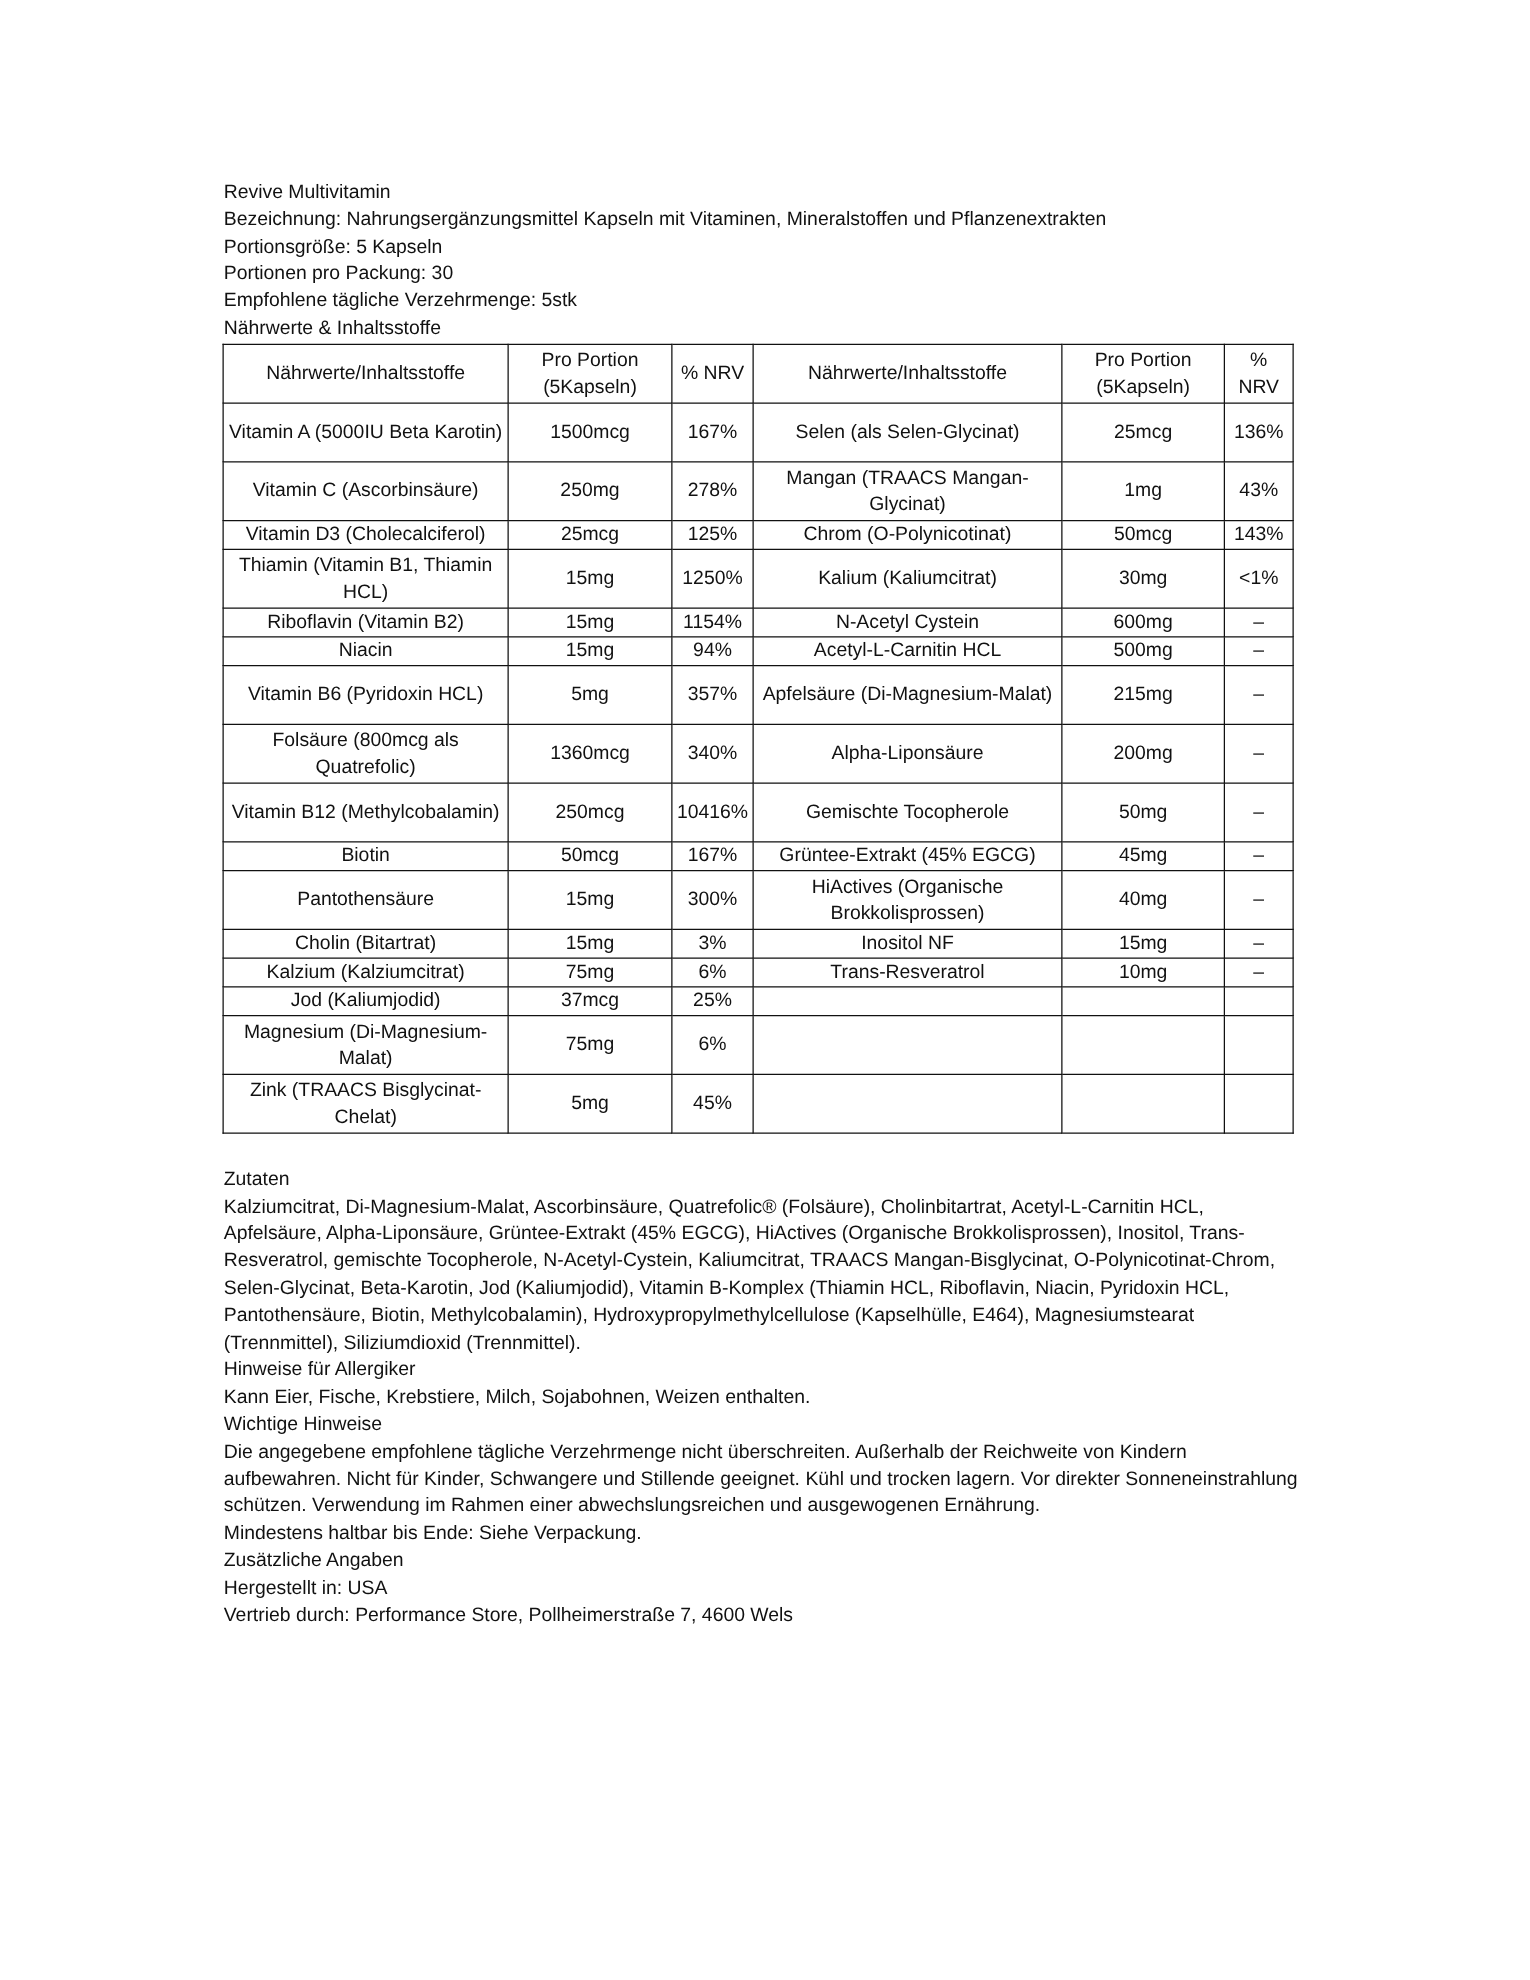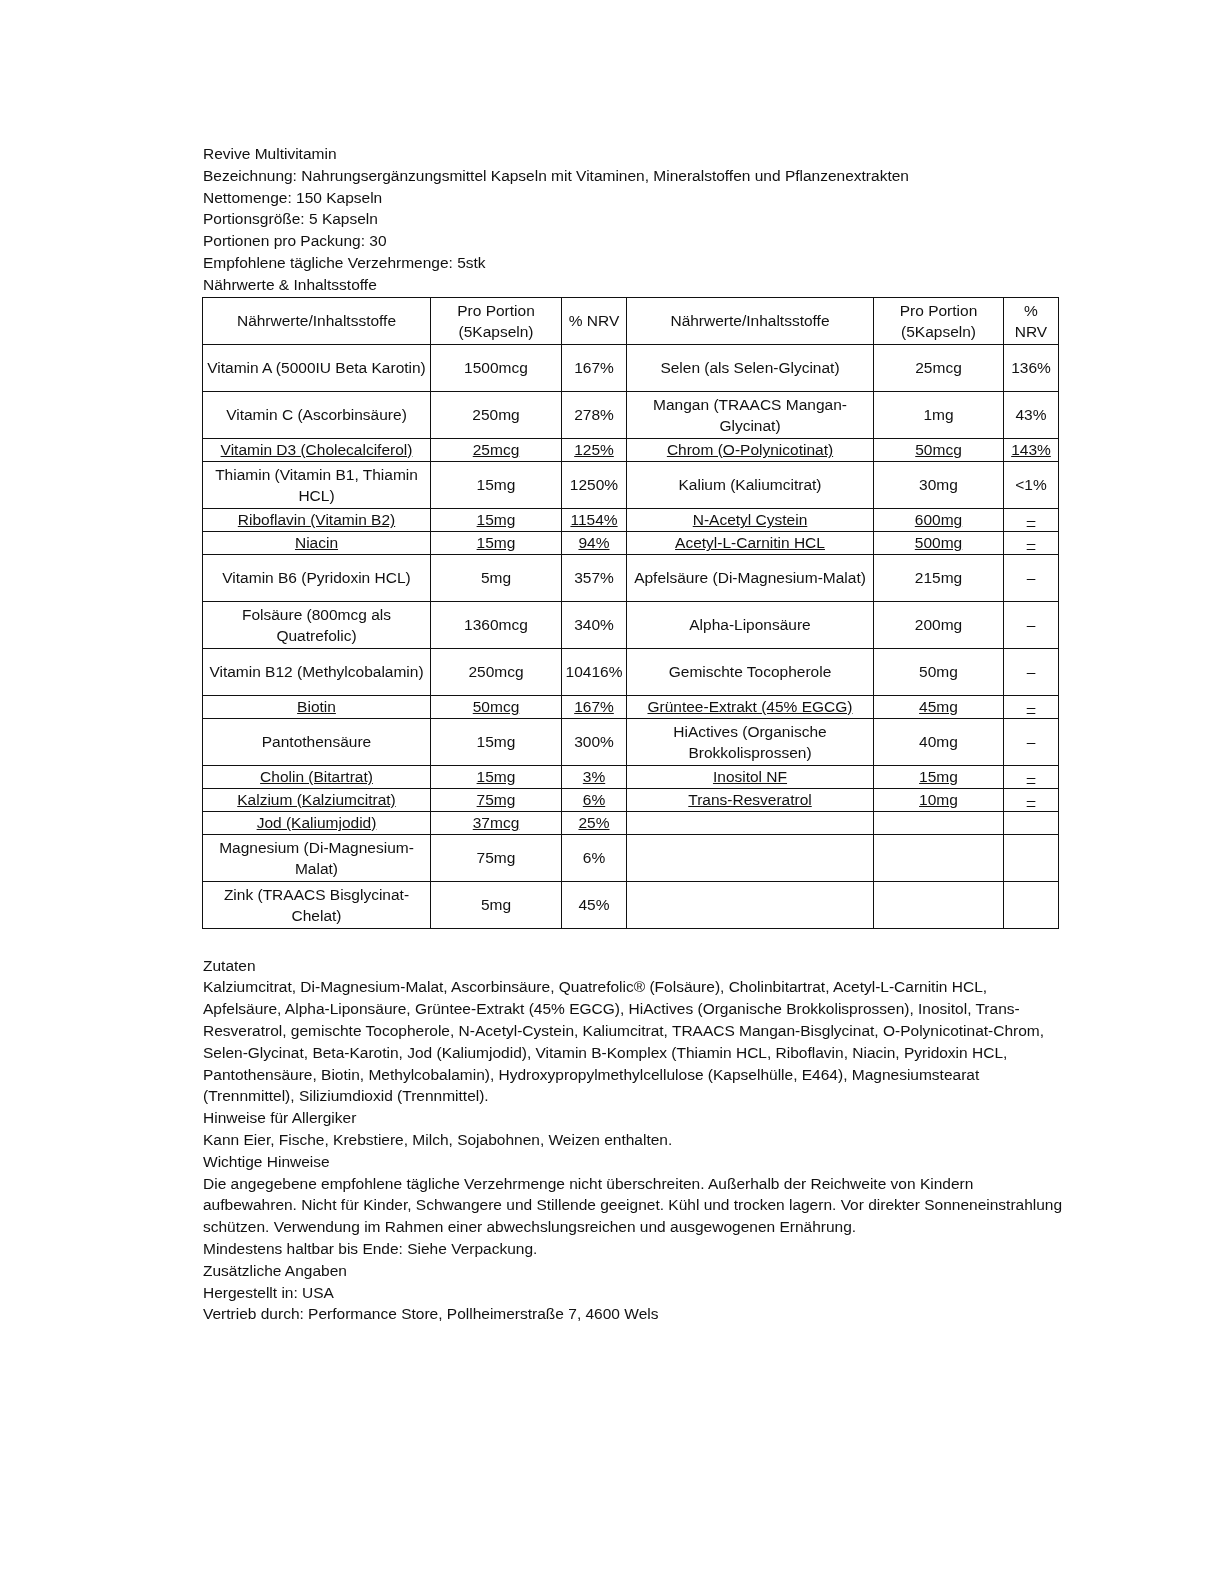--- a/index.html
+++ b/index.html
@@ -13,21 +13,20 @@
       position: relative;
       font-family: "Liberation Sans", "DejaVu Sans", sans-serif;
       color: #111111;
       font-size: 15.5px;
     }
     .page {
       position: absolute;
       left: 179px;
       top: 143px;
       width: 860px;
-      margin-left: 24px;
     }
     .line {
       height: 21.8px;
       line-height: 21.8px;
       white-space: nowrap;
     }
     .bold { font-weight: normal; }
     table.nutri {
       border-collapse: collapse;
       table-layout: fixed;
@@ -43,34 +42,33 @@
       line-height: 21px;
       font-size: 15.5px;
     }
     col.c1 { width: 228px; }
     col.c2 { width: 131px; }
     col.c3 { width: 65px; }
     col.c4 { width: 247px; }
     col.c5 { width: 130px; }
     col.c6 { width: 55px; }
     tr.h1 td { height: 46px; }
-    tr.h2 td { height: 22px; text-decoration: underline; }
+    tr.h2 td { height: 22px; }
     .spacer { height: 26px; }
     .para {
       line-height: 21.8px;
       width: 860px;
     }
   </style>
 </head>
 <body>
 
 <div class="page">
   <div class="line">Revive Multivitamin</div>
   <div class="line">Bezeichnung: Nahrungsergänzungsmittel Kapseln mit Vitaminen, Mineralstoffen und Pflanzenextrakten</div>
-  <div class="line">Nettomenge: 150 Kapseln</div>
   <div class="line">Portionsgröße: 5 Kapseln</div>
   <div class="line">Portionen pro Packung: 30</div>
   <div class="line">Empfohlene tägliche Verzehrmenge: 5stk</div>
   <div class="line">Nährwerte &amp; Inhaltsstoffe</div>
 
   <table class="nutri">
     <colgroup>
       <col class="c1">
         <col class="c2">
         <col class="c3">

